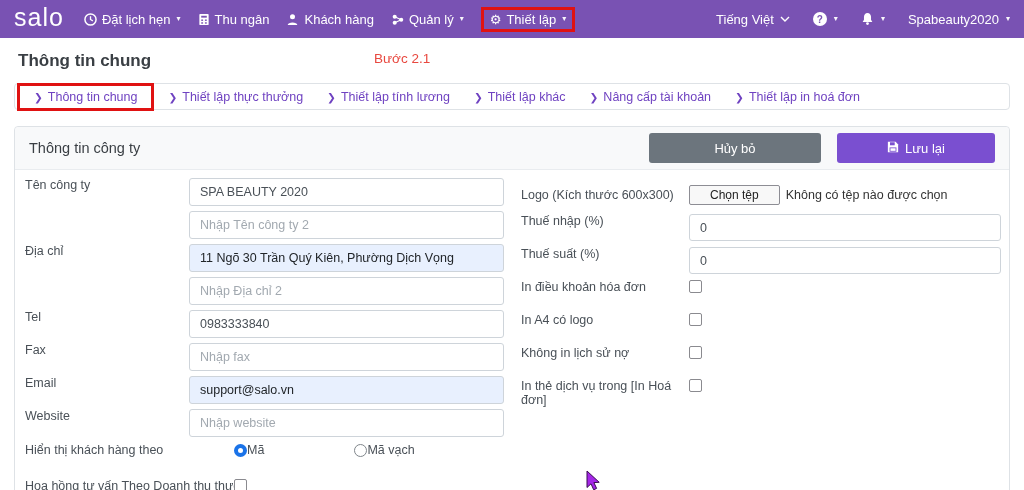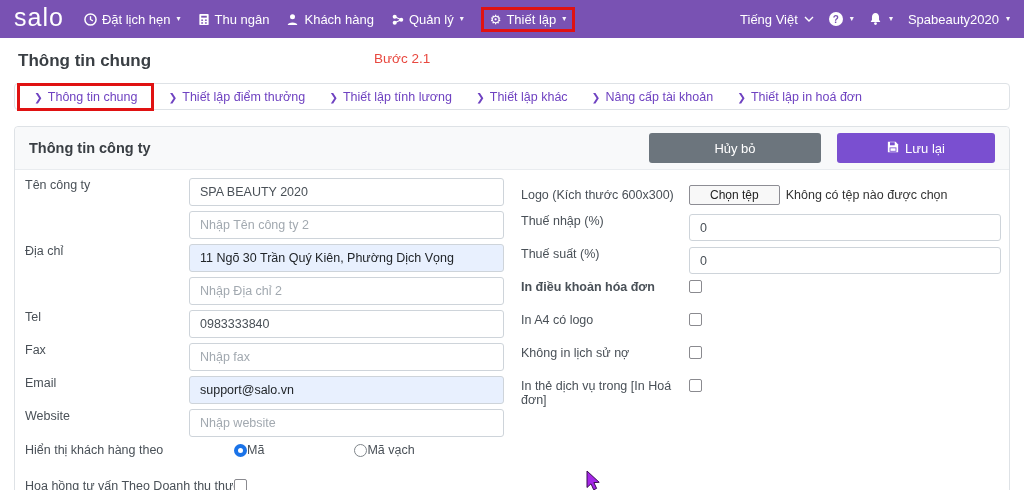--- a/index.html
+++ b/index.html
@@ -12,21 +12,21 @@
   .navbar {
     height:38px; background:#7952b3; display:flex; align-items:center;
     padding:0 14px; color:#fff;
   }
   .brand { font-size:25px; letter-spacing:1px; font-weight:400; color:#fff; margin-right:20px; line-height:1; padding-bottom:4px; }
   .nav-items { display:flex; align-items:center; gap:17px; }
   .nav-item { display:inline-flex; align-items:center; gap:5px; color:#fff; font-size:13px; cursor:pointer; white-space:nowrap; }
   .nav-item svg { display:block; }
   .caret { font-size:8px; line-height:1; margin-left:1px; opacity:.95; }
   .red-box-nav { border:3px solid #e01212; padding:2px 6px; display:inline-flex; align-items:center; }
-  .nav-right { margin-left:auto; display:flex; align-items:center; gap:15px; }
+  .nav-right { margin-left:auto; display:flex; align-items:center; gap:23px; }
   .nav-right .nav-item { gap:6px; }
   .q-circle { width:14px; height:14px; border-radius:50%; background:#fff; color:#7952b3;
     font-size:10px; font-weight:bold; display:inline-flex; align-items:center; justify-content:center; }
   
   .page-header { padding:13px 18px 12px; position:relative; }
   .page-title { font-size:17px; font-weight:bold; color:#3a3f44; }
   .step-annotation { position:absolute; left:374px; top:13px; color:#e8483f; font-size:13.5px; }
   
   .tabbar {
     margin:0 14px; border:1px solid #dee2e6; border-radius:4px;
@@ -34,21 +34,21 @@
   }
   .tab { color:#6f42c1; font-size:12.5px; padding:0 12px; display:inline-flex; align-items:center; gap:5px; cursor:pointer; white-space:nowrap; }
   .tab-arrow { font-weight:bold; font-size:10.5px; }
   .red-box-tab { border:3px solid #e01212; padding:4px 2px; margin:-7px 2px -7px -2px; display:inline-flex; background:transparent; position:relative; z-index:2; }
   
   .card { margin:16px 14px 0; border:1px solid #dee2e6; border-radius:4px 4px 0 0; }
   .card-header {
     background:#f8f9fa; border-bottom:1px solid #e9ecef; border-radius:4px 4px 0 0;
     display:flex; align-items:center; padding:6px 14px; height:43px;
   }
-  .card-title { font-size:14.5px; font-weight:bold; color:#3a3f44; }
+  .card-title { font-size:14.5px; font-weight:normal; color:#3a3f44; }
   .header-buttons { margin-left:auto; display:flex; gap:16px; }
   .btn { height:30px; border:none; border-radius:3px; font-size:13px; color:#fff; cursor:pointer;
     display:inline-flex; align-items:center; justify-content:center; gap:6px; font-family:inherit; }
   .btn-cancel { background:#6c757d; width:172px; }
   .btn-save { background:#7a4fd0; width:158px; }
   
   .card-body { display:flex; padding:8px 0 0 10px; }
   .col-left { width:496px; }
   .col-right { flex:1; padding-top:3px; }
   .form-row { display:flex; align-items:flex-start; margin-bottom:5px; min-height:28px; }
@@ -171,21 +171,21 @@
 
 <div class="tabbar">
   <span class="red-box-tab">
     <a class="tab">
       <span class="tab-arrow">❯</span>
       <span>Thông tin chung</span>
     </a>
   </span>
   <a class="tab">
     <span class="tab-arrow">❯</span>
-    <span>Thiết lập điểm thưởng</span>
+    <span>Thiết lập thực thưởng</span>
   </a>
   <a class="tab">
     <span class="tab-arrow">❯</span>
     <span>Thiết lập tính lương</span>
   </a>
   <a class="tab">
     <span class="tab-arrow">❯</span>
     <span>Thiết lập khác</span>
   </a>
   <a class="tab">
@@ -274,21 +274,21 @@
         <span class="file-status">Không có tệp nào được chọn</span>
       </div>
       <div class="form-row">
         <label>Thuế nhập (%)</label>
         <input class="inp" value="0" style="">
       </div>
       <div class="form-row">
         <label>Thuế suất (%)</label>
         <input class="inp" value="0" style="">
       </div>
-      <div class="form-row row-check" style="margin-top:4px;font-weight:bold;">
+      <div class="form-row row-check" style="margin-top:4px;">
         <label>In điều khoản hóa đơn</label>
         <span class="checkbox"></span>
       </div>
       <div class="form-row row-check">
         <label>In A4 có logo</label>
         <span class="checkbox"></span>
       </div>
       <div class="form-row row-check">
         <label>Không in lịch sử nợ</label>
         <span class="checkbox"></span>

